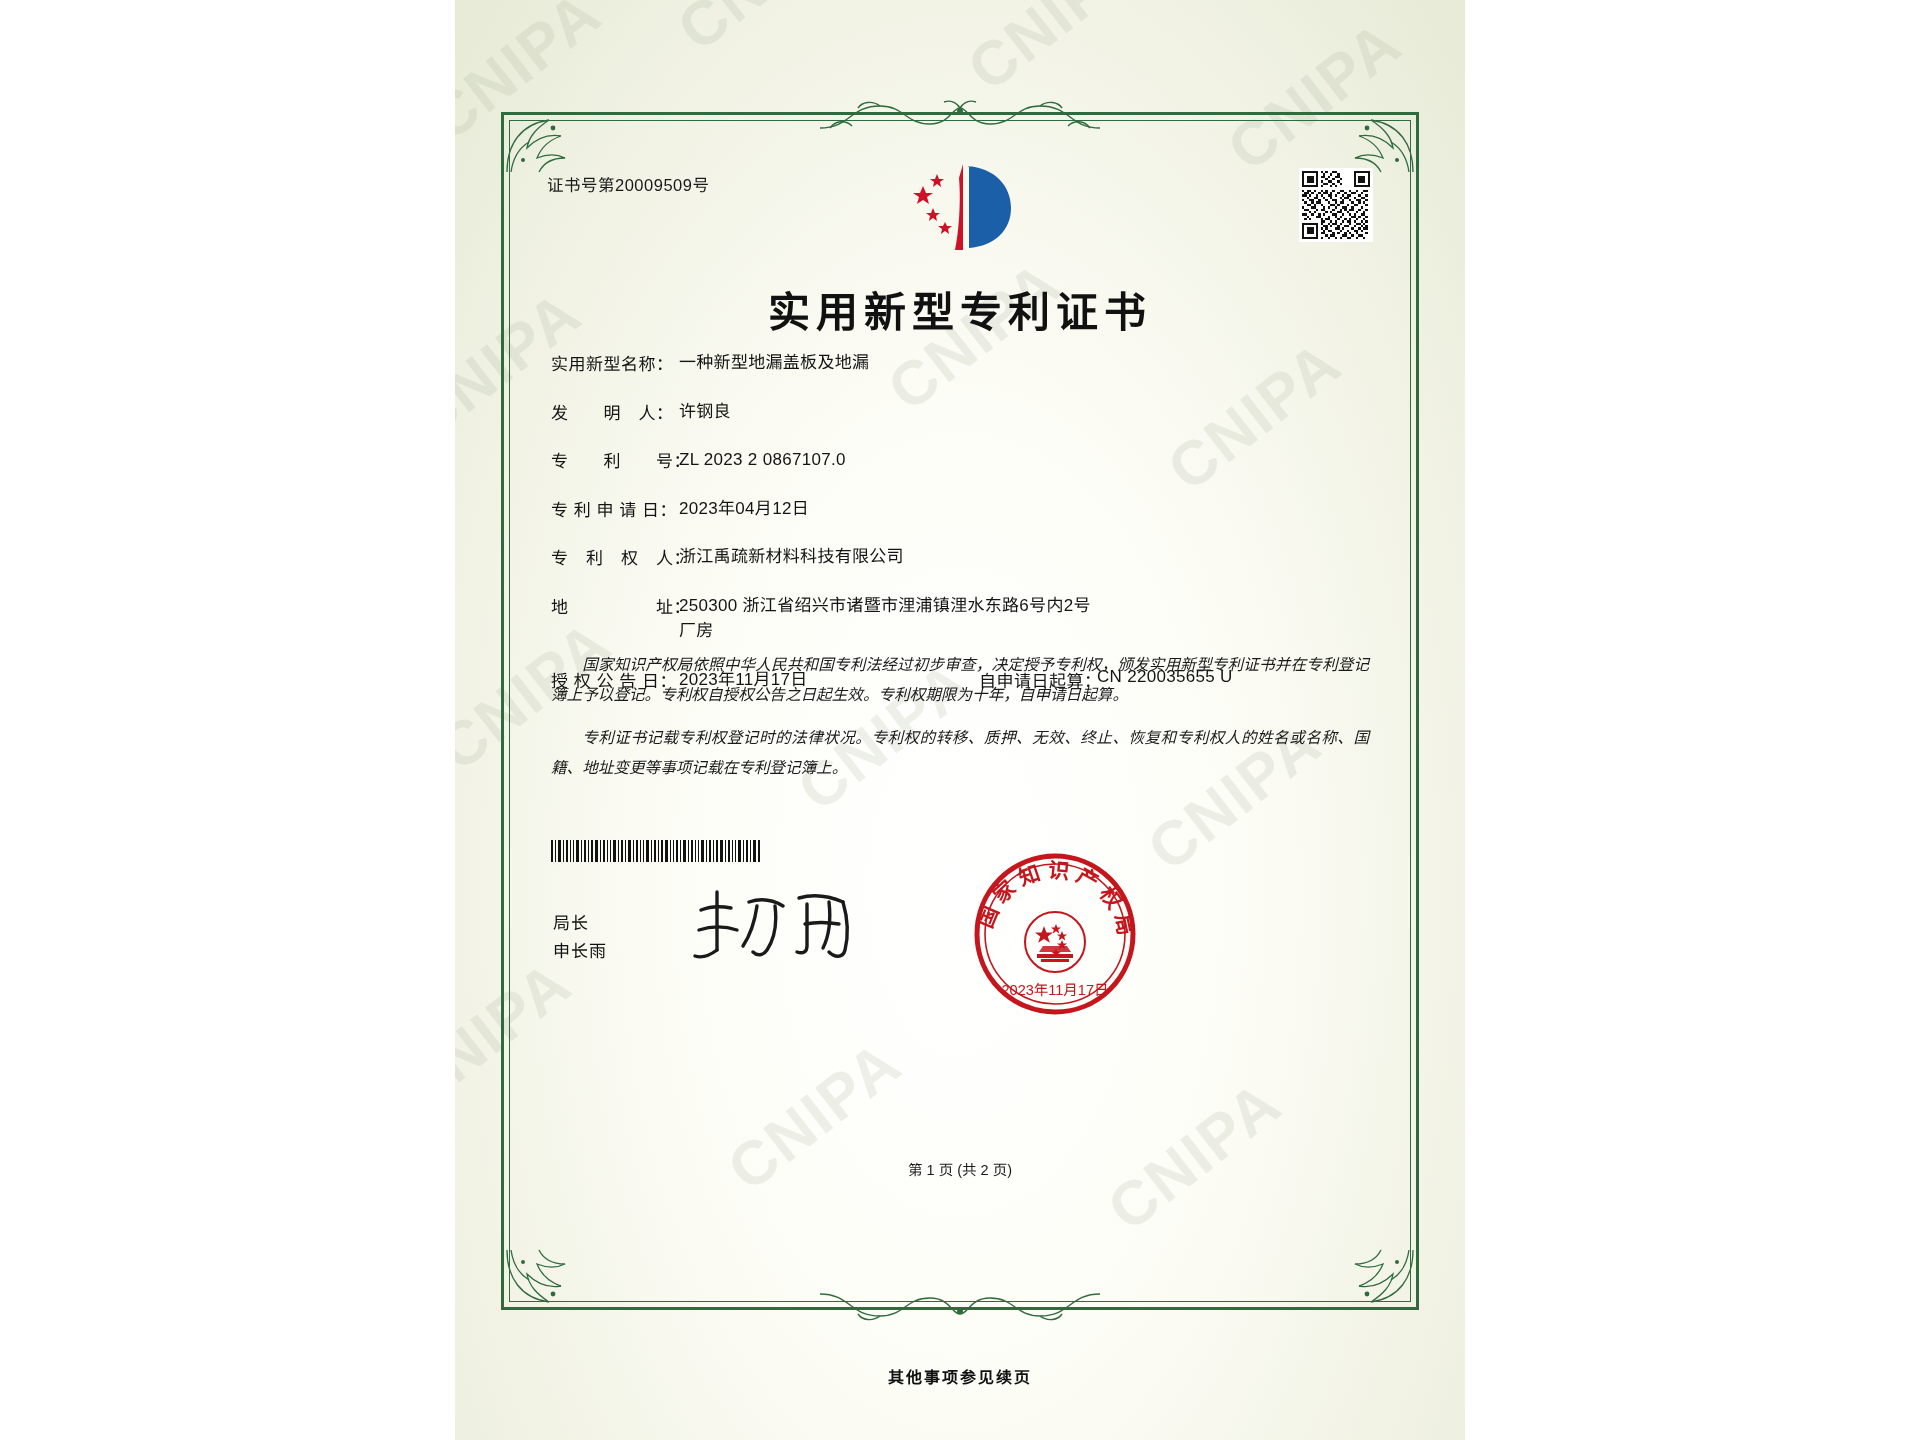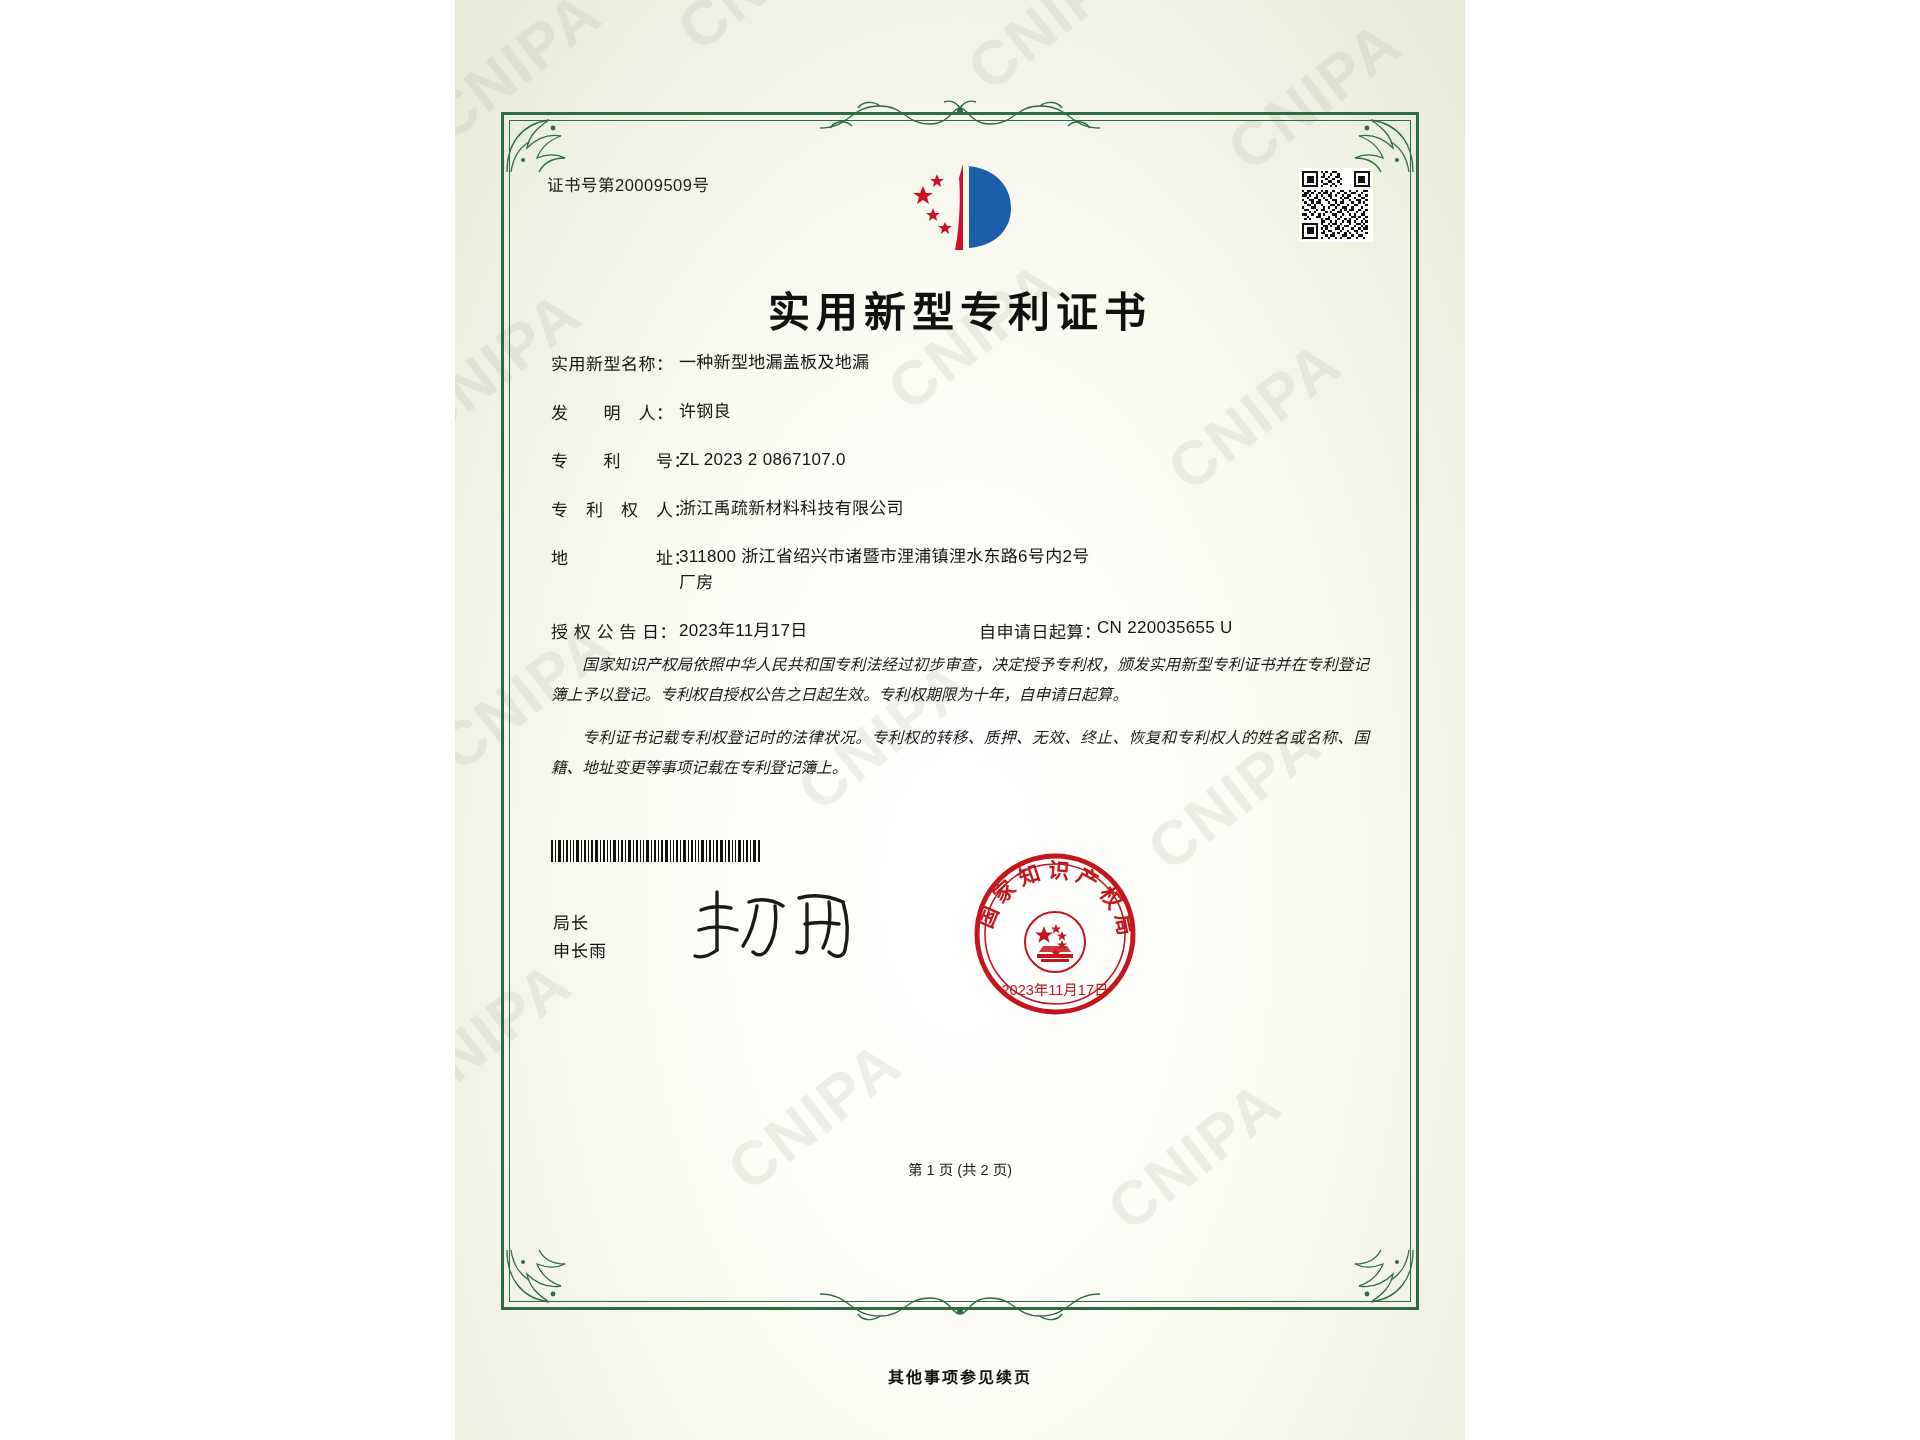--- a/index.html
+++ b/index.html
@@ -608,30 +608,34 @@
         <div class="field-row">
           <div class="field-label">发　　明　人：</div>
           <div class="field-value">许钢良</div>
         </div>
 
         <div class="field-row">
           <div class="field-label">专　　利　　号：</div>
           <div class="field-value">ZL 2023 2 0867107.0</div>
         </div>
 
+        <div class="field-row">
+          <div class="field-label">专 利 申 请 日：</div>
+          <div class="field-value">2023年04月12日</div>
+        </div>
 
         <div class="field-row">
           <div class="field-label">专　利　权　人：</div>
           <div class="field-value">浙江禹疏新材料科技有限公司</div>
         </div>
 
         <div class="field-row">
           <div class="field-label">地　　　　　址：</div>
           <div class="field-value">
-            <span>311800 浙江省绍兴市诸暨市浬浦镇浬水东路6号内2号</span>
+            <span>250300 浙江省绍兴市诸暨市浬浦镇浬水东路6号内2号</span>
             <span class="second-line">厂房</span>
           </div>
         </div>
 
         <div class="field-row dual">
           <div class="field-label">授 权 公 告 日：</div>
           <div class="field-value">2023年11月17日</div>
           <div class="dual-label2">自申请日起算：</div>
           <div class="dual-value2">CN 220035655 U</div>
         </div>

